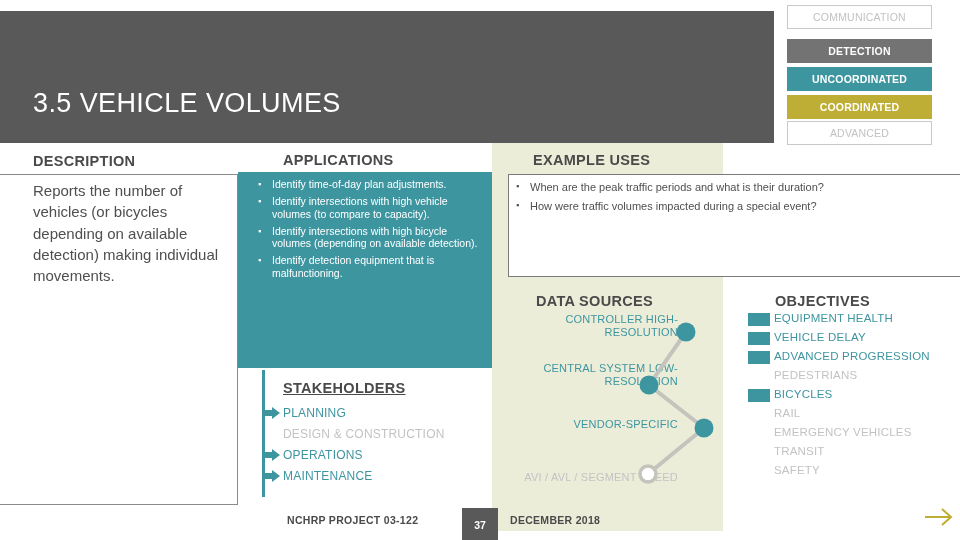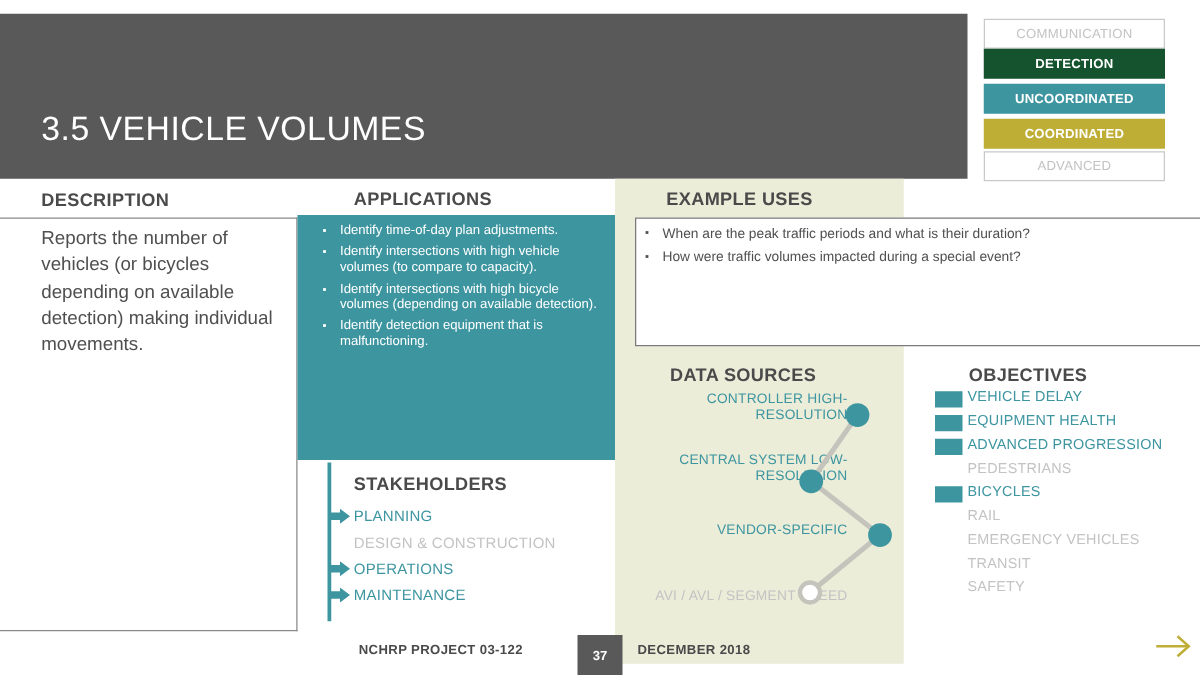--- a/index.html
+++ b/index.html
@@ -137,22 +137,22 @@
 </style>
 </head>
 <body>
 
 <div class="stage">
 
   <div class="header-band"></div>
   <div class="slide-title">3.5 VEHICLE VOLUMES</div>
 
   <div id="maturity-labels">
-      <div class="mat-box mat-outline" style="top: 15px;">COMMUNICATION</div>
-      <div class="mat-box" style="top: 39px; background: #14532d; color: rgb(255, 255, 255);">DETECTION</div>
+      <div class="mat-box mat-outline" style="top: 5px;">COMMUNICATION</div>
+      <div class="mat-box" style="top: 39px; background: #737373; color: rgb(255, 255, 255);">DETECTION</div>
       <div class="mat-box" style="top: 67px; background: rgb(61, 149, 160); color: rgb(255, 255, 255);">UNCOORDINATED</div>
       <div class="mat-box" style="top: 95px; background: rgb(191, 174, 53); color: rgb(255, 255, 255);">COORDINATED</div>
       <div class="mat-box mat-outline" style="top: 121px;">ADVANCED</div>
     </div>
 
   <div class="cream-panel"></div>
 
   <div class="sec-head" style="left:33px; top:153px;">DESCRIPTION</div>
   <div class="desc-box"></div>
   <div class="desc-text">Reports the number of vehicles (or bicycles depending on available detection) making individual movements.</div>
@@ -184,21 +184,21 @@
       <div class="bullet-row">
         <span class="b">▪</span>
         <span class="t">When are the peak traffic periods and what is their duration?</span>
       </div>
       <div class="bullet-row">
         <span class="b">▪</span>
         <span class="t">How were traffic volumes impacted during a special event?</span>
       </div>
     </div>
 
-  <div class="sec-head" style="left:283px; top:380px;">STAKEHOLDERS</div>
+  <div class="sec-head" style="left:283px; top:380px;text-decoration:underline;">STAKEHOLDERS</div>
   <div class="stk-line"></div>
   <div class="stk-list" id="stakeholders-list">
       <div class="stk-item stk-on">
         <svg class="stk-arrow" viewBox="0 0 17 12">
           <path d="M0 3 H9 V0 L17 6 L9 12 V9 H0 Z" fill="#3d95a0"></path>
         </svg>
         <span>PLANNING</span>
       </div>
       <div class="stk-item stk-off">
         <span>DESIGN &amp; CONSTRUCTION</span>
@@ -229,22 +229,22 @@
       <polyline points="56,27 19,80 74,123 18,169" fill="none" stroke="#c4c4bc" stroke-width="4"></polyline>
       <circle cx="56" cy="27" r="9.5" fill="#3d95a0"></circle>
       <circle cx="19" cy="80" r="9.5" fill="#3d95a0"></circle>
       <circle cx="74" cy="123" r="9.5" fill="#3d95a0"></circle>
       <circle cx="18" cy="169" r="8" fill="#ffffff" stroke="#c4c4bc" stroke-width="3.5"></circle>
     </svg>
   </div>
 
   <div class="sec-head" style="left:775px; top:293px;">OBJECTIVES</div>
   <div class="obj-list" id="objectives-list">
+      <div class="obj-item obj-on"><span class="obj-mark"></span><span>EQUIPMENT HEALTH</span></div>
       <div class="obj-item obj-on"><span class="obj-mark"></span><span>VEHICLE DELAY</span></div>
-      <div class="obj-item obj-on"><span class="obj-mark"></span><span>EQUIPMENT HEALTH</span></div>
       <div class="obj-item obj-on"><span class="obj-mark"></span><span>ADVANCED PROGRESSION</span></div>
       <div class="obj-item obj-off"><span>PEDESTRIANS</span></div>
       <div class="obj-item obj-on"><span class="obj-mark"></span><span>BICYCLES</span></div>
       <div class="obj-item obj-off"><span>RAIL</span></div>
       <div class="obj-item obj-off"><span>EMERGENCY VEHICLES</span></div>
       <div class="obj-item obj-off"><span>TRANSIT</span></div>
       <div class="obj-item obj-off"><span>SAFETY</span></div>
     </div>
 
   <div class="ft-left">NCHRP PROJECT 03-122</div>

